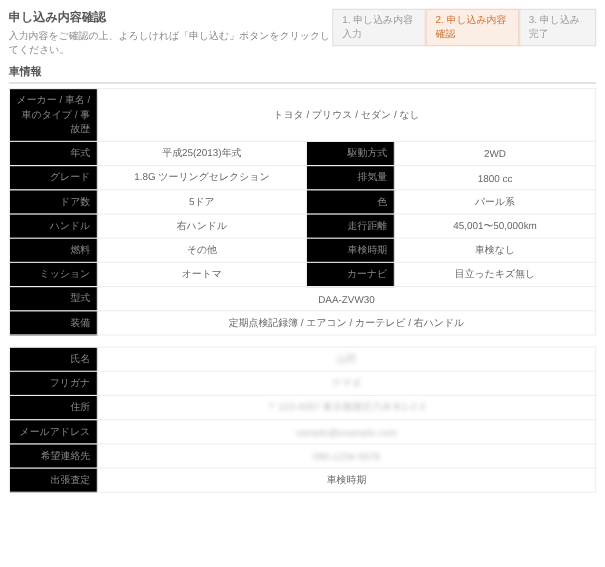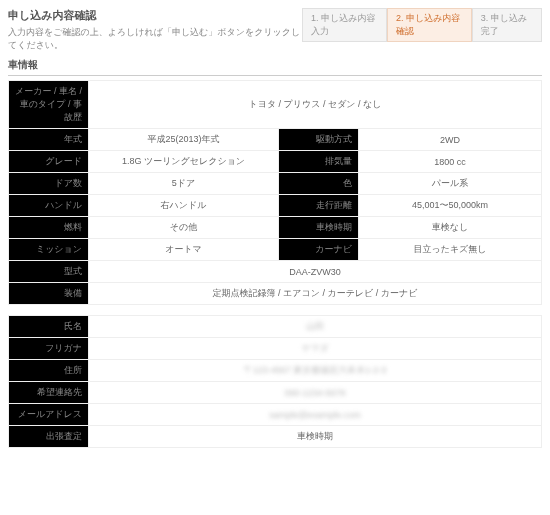--- a/index.html
+++ b/index.html
@@ -80,21 +80,21 @@
             <td class="v">オートマ</td>
             <th>カーナビ</th>
             <td>目立ったキズ無し</td>
           </tr>
    <tr>
             <th>型式</th>
             <td colspan="3">DAA-ZVW30</td>
           </tr>
    <tr>
             <th>装備</th>
-            <td colspan="3">定期点検記録簿 / エアコン / カーテレビ / カーナビ</td>
+            <td colspan="3">定期点検記録簿 / エアコン / カーテレビ / 右ハンドル</td>
           </tr>
   </tbody>
       </table>
  </div>
 
  <div class="sect">
   <table>
    <tbody>
           <tr>
             <th>氏名</th>
@@ -102,26 +102,26 @@
           </tr>
    <tr>
             <th>フリガナ</th>
             <td><span class="blur">ヤマダ</span></td>
           </tr>
    <tr>
             <th>住所</th>
             <td><span class="blur">〒123-4567 東京都港区六本木1-2-3</span></td>
           </tr>
    <tr>
+            <th>メールアドレス</th>
+            <td><span class="blur">sample@example.com</span></td>
+          </tr>
+   <tr>
             <th>希望連絡先</th>
             <td><span class="blur">090-1234-5678</span></td>
-          </tr>
-   <tr>
-            <th>メールアドレス</th>
-            <td><span class="blur">sample@example.com</span></td>
           </tr>
    <tr>
             <th>出張査定</th>
             <td>車検時期</td>
           </tr>
   </tbody>
       </table>
  </div>
 
 

